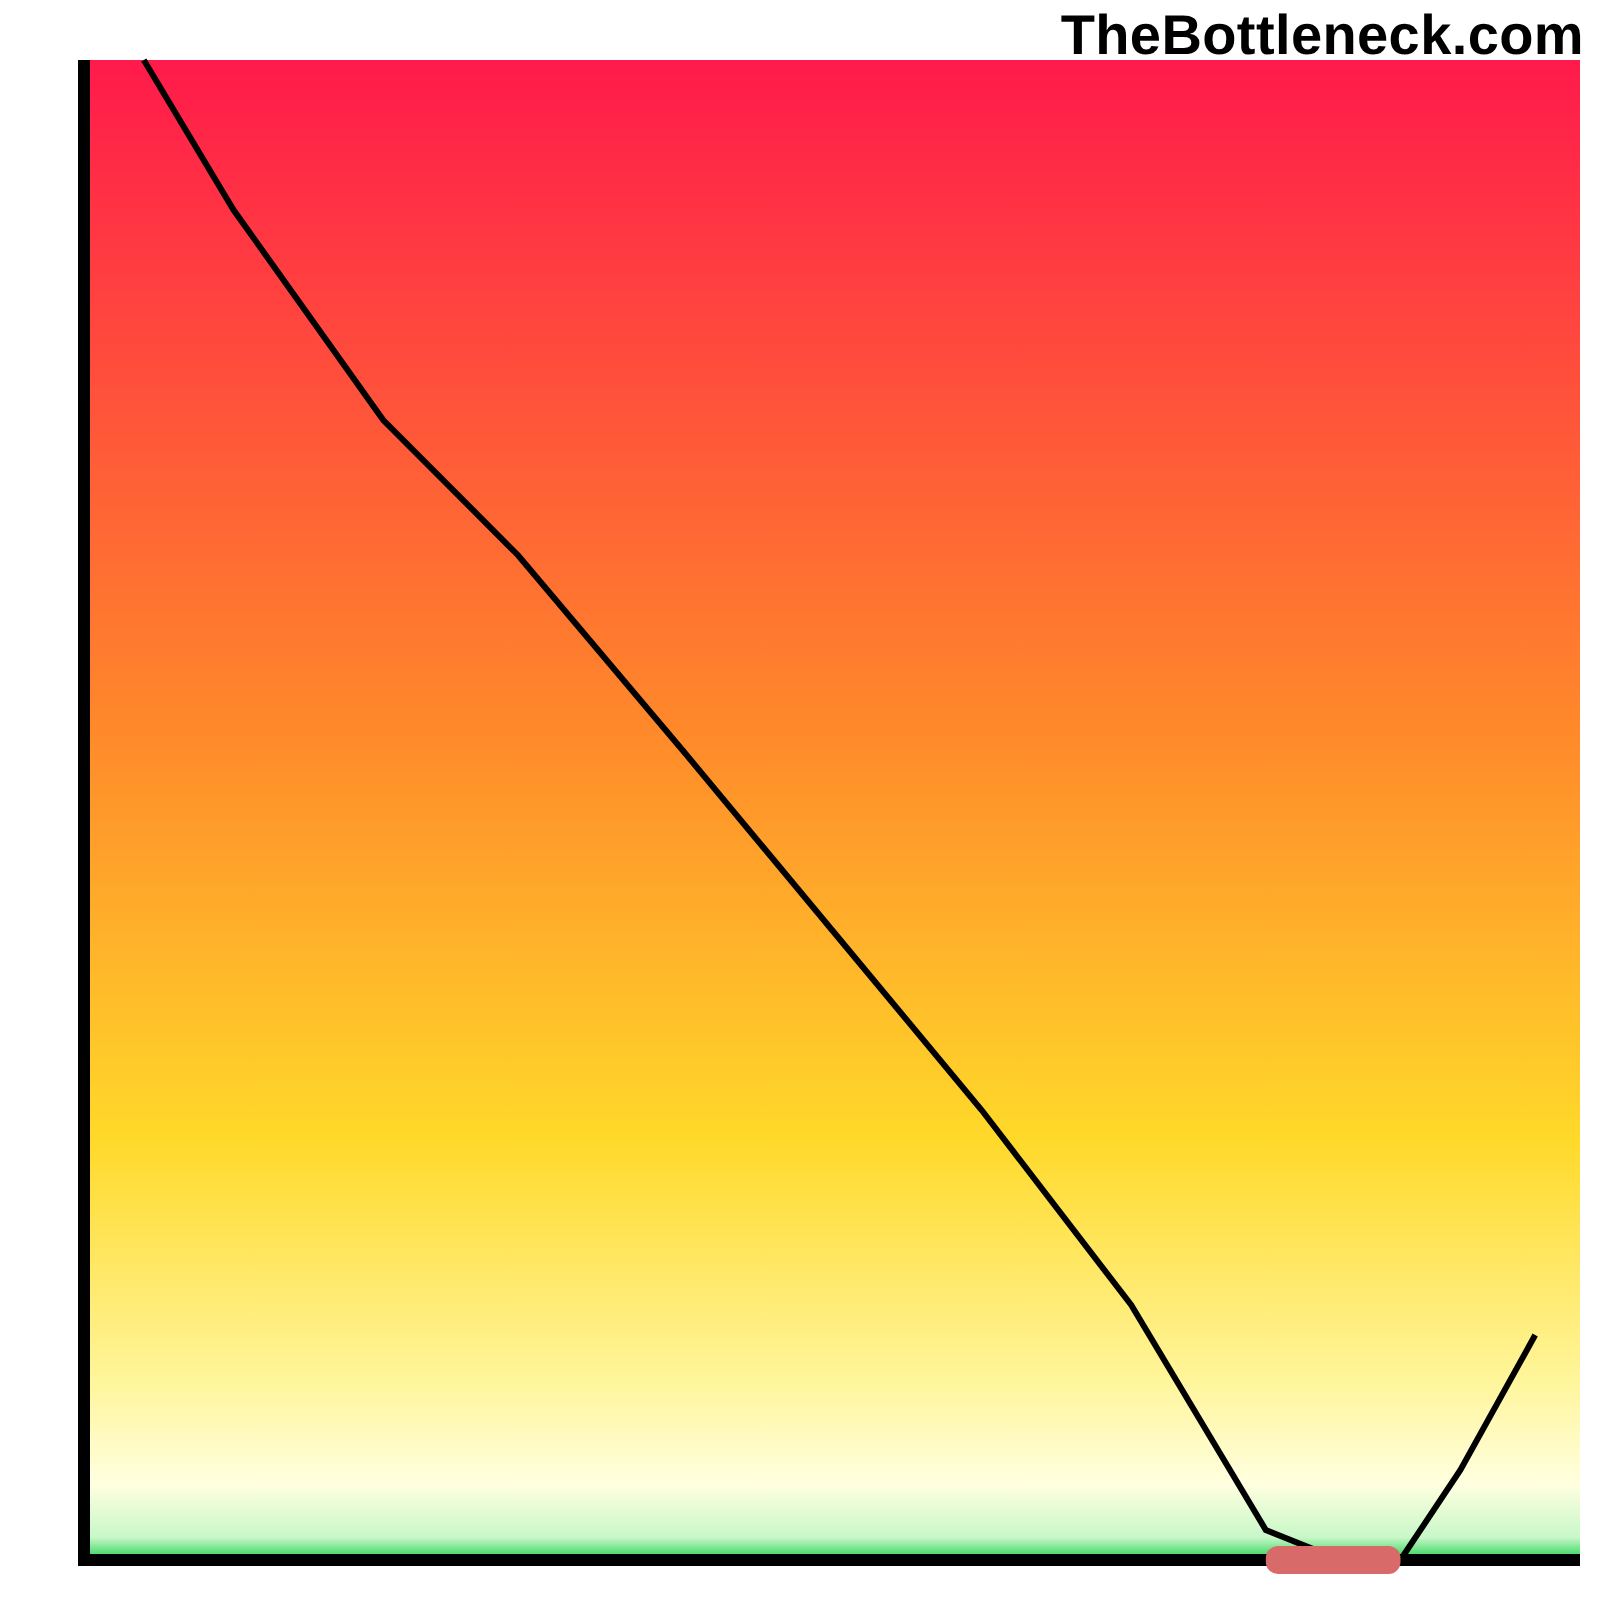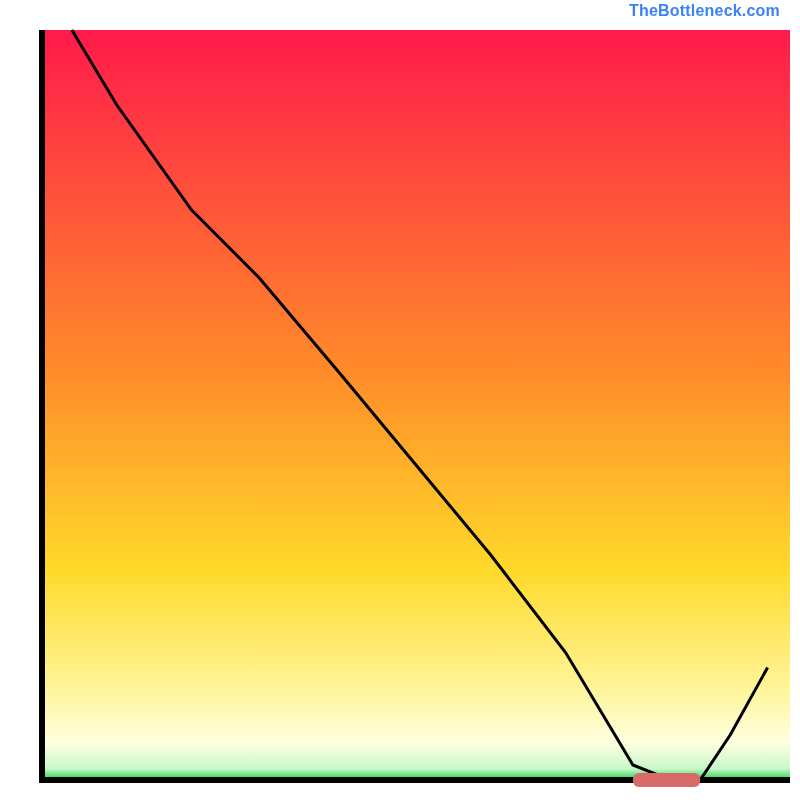--- a/index.html
+++ b/index.html
@@ -11,24 +11,24 @@
     font-family: Arial, Helvetica, sans-serif;
   }
   .stage {
     position: relative;
     width: 800px;
     height: 800px;
   }
   .watermark {
     position: absolute;
     top: 2px;
-    right: 20px;
-    font-size: 16px;
+    right: 8px;
+    font-size: 28px;
     font-weight: 600;
-    color: #3b82f6;
+    color: #000000;
     letter-spacing: 0.2px;
   }
   svg {
     position: absolute;
     inset: 0;
     width: 800px;
     height: 800px;
   }
 </style>
 </head>

